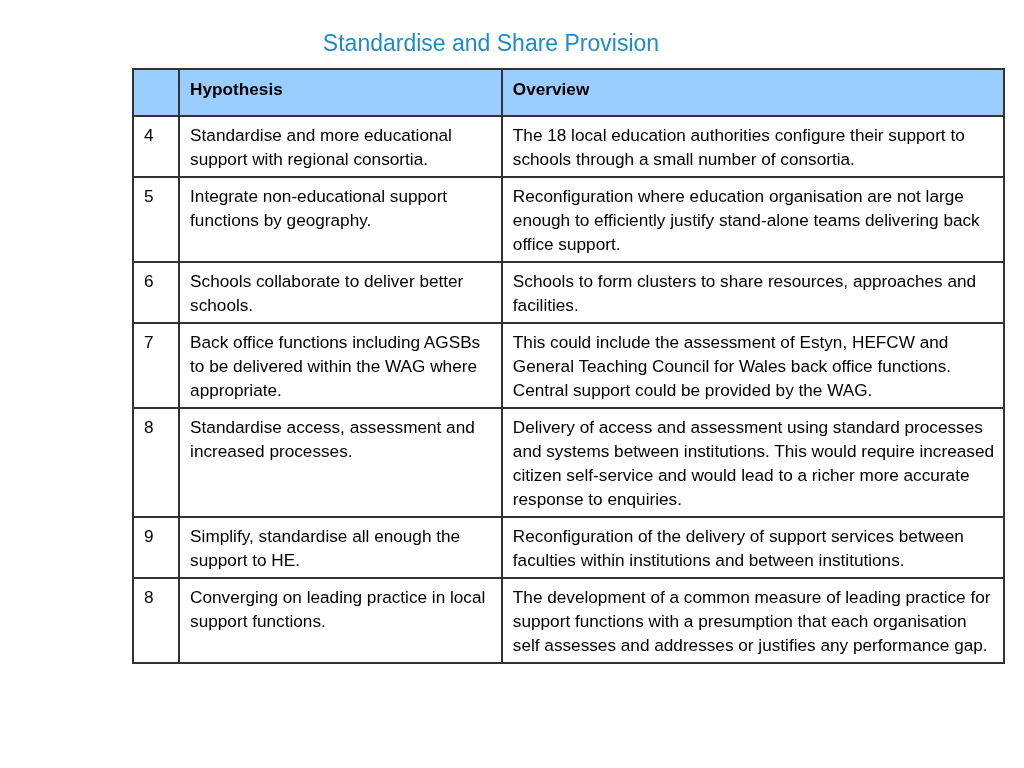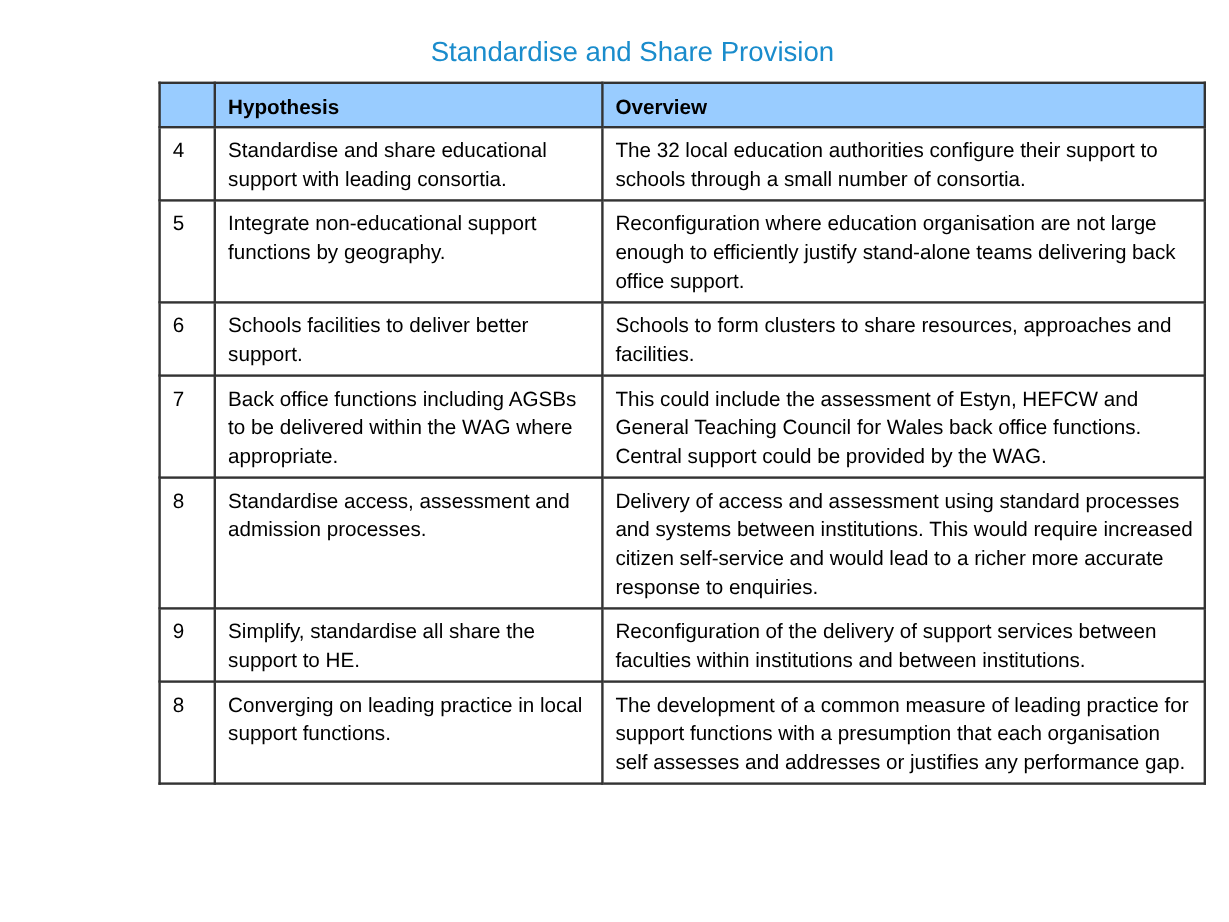--- a/index.html
+++ b/index.html
@@ -17,21 +17,20 @@
     }
     .title {
       position: absolute;
       top: 29px;
       left: 0;
       width: 982px;
       text-align: center;
       font-size: 23px;
       line-height: 28px;
       color: #1a8ccc;
-      margin-left: 36px;
     }
     table.hyp {
       position: absolute;
       top: 68px;
       left: 132px;
       width: 873px;
       border-collapse: collapse;
       border: 2px solid #333333;
       font-size: 17.2px;
       line-height: 24px;
@@ -39,21 +38,21 @@
     table.hyp th, table.hyp td {
       border: 2px solid #333333;
       vertical-align: top;
       text-align: left;
       padding: 6px 8px 5px 10px;
     }
     table.hyp thead th {
       background: #99ccff;
       font-weight: bold;
       padding-top: 7px;
-      padding-bottom: 4px;
+      padding-bottom: 14px;
       height: 24px;
     }
     col.c-num { width: 46px; }
     col.c-hyp { width: 322px; }
     col.c-ov { width: 501px; }
     td.num { text-align: center; padding-left: 4px; padding-right: 4px; }
   </style>
 </head>
 <body>
 
@@ -68,46 +67,46 @@
   <thead>
     <tr>
       <th></th>
       <th>Hypothesis</th>
       <th>Overview</th>
     </tr>
   </thead>
   <tbody>
     <tr>
       <td class="num">4</td>
-      <td>Standardise and share educational support with leading consortia.</td>
-      <td>The 32 local education authorities configure their support to schools through a small number of consortia.</td>
+      <td>Standardise and more educational support with regional consortia.</td>
+      <td>The 18 local education authorities configure their support to schools through a small number of consortia.</td>
     </tr>
     <tr>
       <td class="num">5</td>
       <td>Integrate non-educational support functions by geography.</td>
       <td>Reconfiguration where education organisation are not large enough to efficiently justify stand-alone teams delivering back office support.</td>
     </tr>
     <tr>
       <td class="num">6</td>
-      <td>Schools facilities to deliver better support.</td>
+      <td>Schools collaborate to deliver better schools.</td>
       <td>Schools to form clusters to share resources, approaches and facilities.</td>
     </tr>
     <tr>
       <td class="num">7</td>
       <td>Back office functions including AGSBs to be delivered within the WAG where appropriate.</td>
       <td>This could include the assessment of Estyn, HEFCW and General Teaching Council for Wales back office functions.  Central support could be provided by the WAG.</td>
     </tr>
     <tr>
       <td class="num">8</td>
-      <td>Standardise access, assessment and admission processes.</td>
+      <td>Standardise access, assessment and increased processes.</td>
       <td>Delivery of access and assessment using standard processes and systems between institutions.  This would require increased citizen self-service and would lead to a richer more accurate response to enquiries.</td>
     </tr>
     <tr>
       <td class="num">9</td>
-      <td>Simplify, standardise all share the support to HE.</td>
+      <td>Simplify, standardise all enough the support to HE.</td>
       <td>Reconfiguration of the delivery of support services between faculties within institutions and between institutions.</td>
     </tr>
     <tr>
       <td class="num">8</td>
       <td>Converging on leading practice in local support functions.</td>
       <td>The development of a common measure of leading practice for support functions with a presumption that each organisation self assesses and addresses or justifies any performance gap.</td>
     </tr>
   </tbody>
 </table>
 

